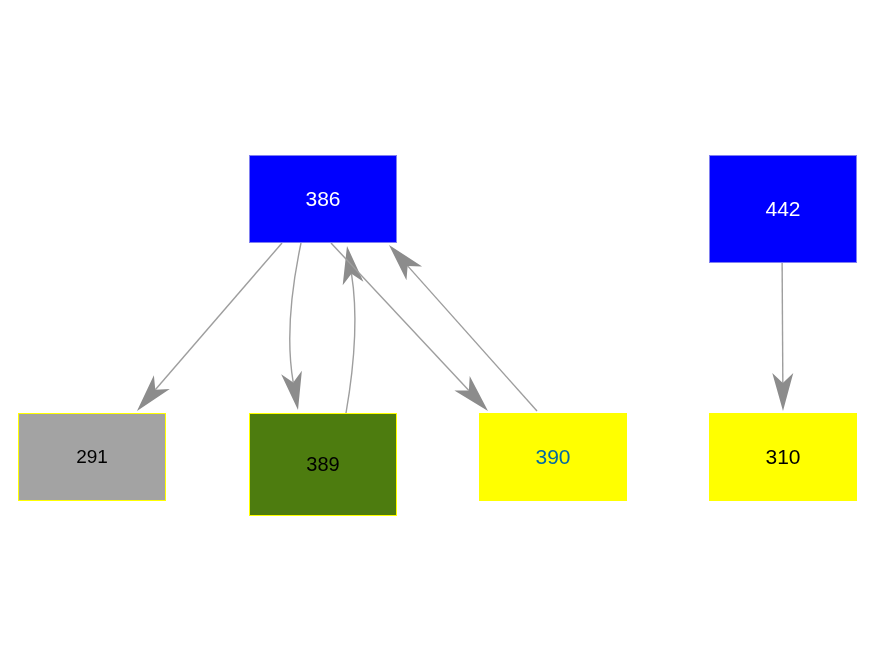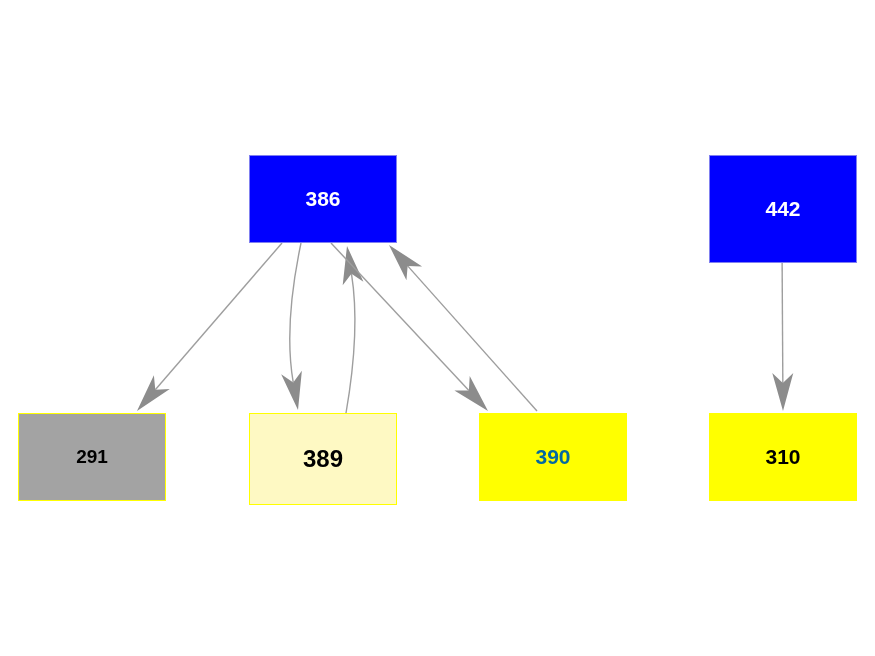--- a/index.html
+++ b/index.html
@@ -22,21 +22,20 @@
     width: 875px;
     height: 656px;
   }
   .node {
     position: absolute;
     display: flex;
     align-items: center;
     justify-content: center;
     box-sizing: border-box;
     text-align: center;
-    font-weight: bold;
   }
 </style>
 </head>
 <body>
 
 <div class="stage">
   <svg class="edge-layer" xmlns="http://www.w3.org/2000/svg" width="875" height="656" viewBox="0 0 875 656">
       <path d="M 282 243 Q 209.5 327 155.29478564261612 389.80328284165853" fill="none" stroke="#9e9e9e" stroke-width="1.4"></path>
       <polygon points="137,411 153.87986872345812,375.3724820976984 155.29478564261612,389.80328284165853 169.77740659221422,389.0935713296605" fill="#8c8c8c"></polygon>
       <path d="M 301 243 Q 283.502581038347 326.21262121625773 293.22619630919934 382.40995109968634" fill="none" stroke="#9e9e9e" stroke-width="1.4"></path>
@@ -53,21 +52,21 @@
   <div>
       <div class="node" style="left: 249px; top: 155px; width: 148px; height: 88px; font-size: 21px; background: rgb(0, 0, 255); color: rgb(255, 255, 255); border: 1px solid rgb(128, 128, 240);">
         <span>386</span>
       </div>
       <div class="node" style="left: 709px; top: 155px; width: 148px; height: 108px; font-size: 21px; background: rgb(0, 0, 255); color: rgb(255, 255, 255); border: 1px solid rgb(128, 128, 240);">
         <span>442</span>
       </div>
       <div class="node" style="left: 18px; top: 413px; width: 148px; height: 88px; font-size: 19px; background: #a3a3a3; color: rgb(0, 0, 0); border: 1px solid rgb(255, 255, 0);">
         <span>291</span>
       </div>
-      <div class="node" style="left: 249px; top: 413px; width: 148px; height: 92px; font-size: 24px; background: #fef9c3; color: rgb(0, 0, 0); border: 1px solid rgb(255, 255, 0);">
+      <div class="node" style="left: 249px; top: 413px; width: 148px; height: 103px; font-size: 20px; background: #4d7c0f; color: rgb(0, 0, 0); border: 1px solid rgb(255, 255, 0);">
         <span>389</span>
       </div>
       <div class="node" style="left: 479px; top: 413px; width: 148px; height: 88px; font-size: 21px; background: rgb(255, 255, 0); color: #0369a1; border: 1px solid rgb(255, 255, 0);">
         <span>390</span>
       </div>
       <div class="node" style="left: 709px; top: 413px; width: 148px; height: 88px; font-size: 21px; background: rgb(255, 255, 0); color: rgb(0, 0, 0); border: 1px solid rgb(255, 255, 0);">
         <span>310</span>
       </div>
     </div>
 </div>

